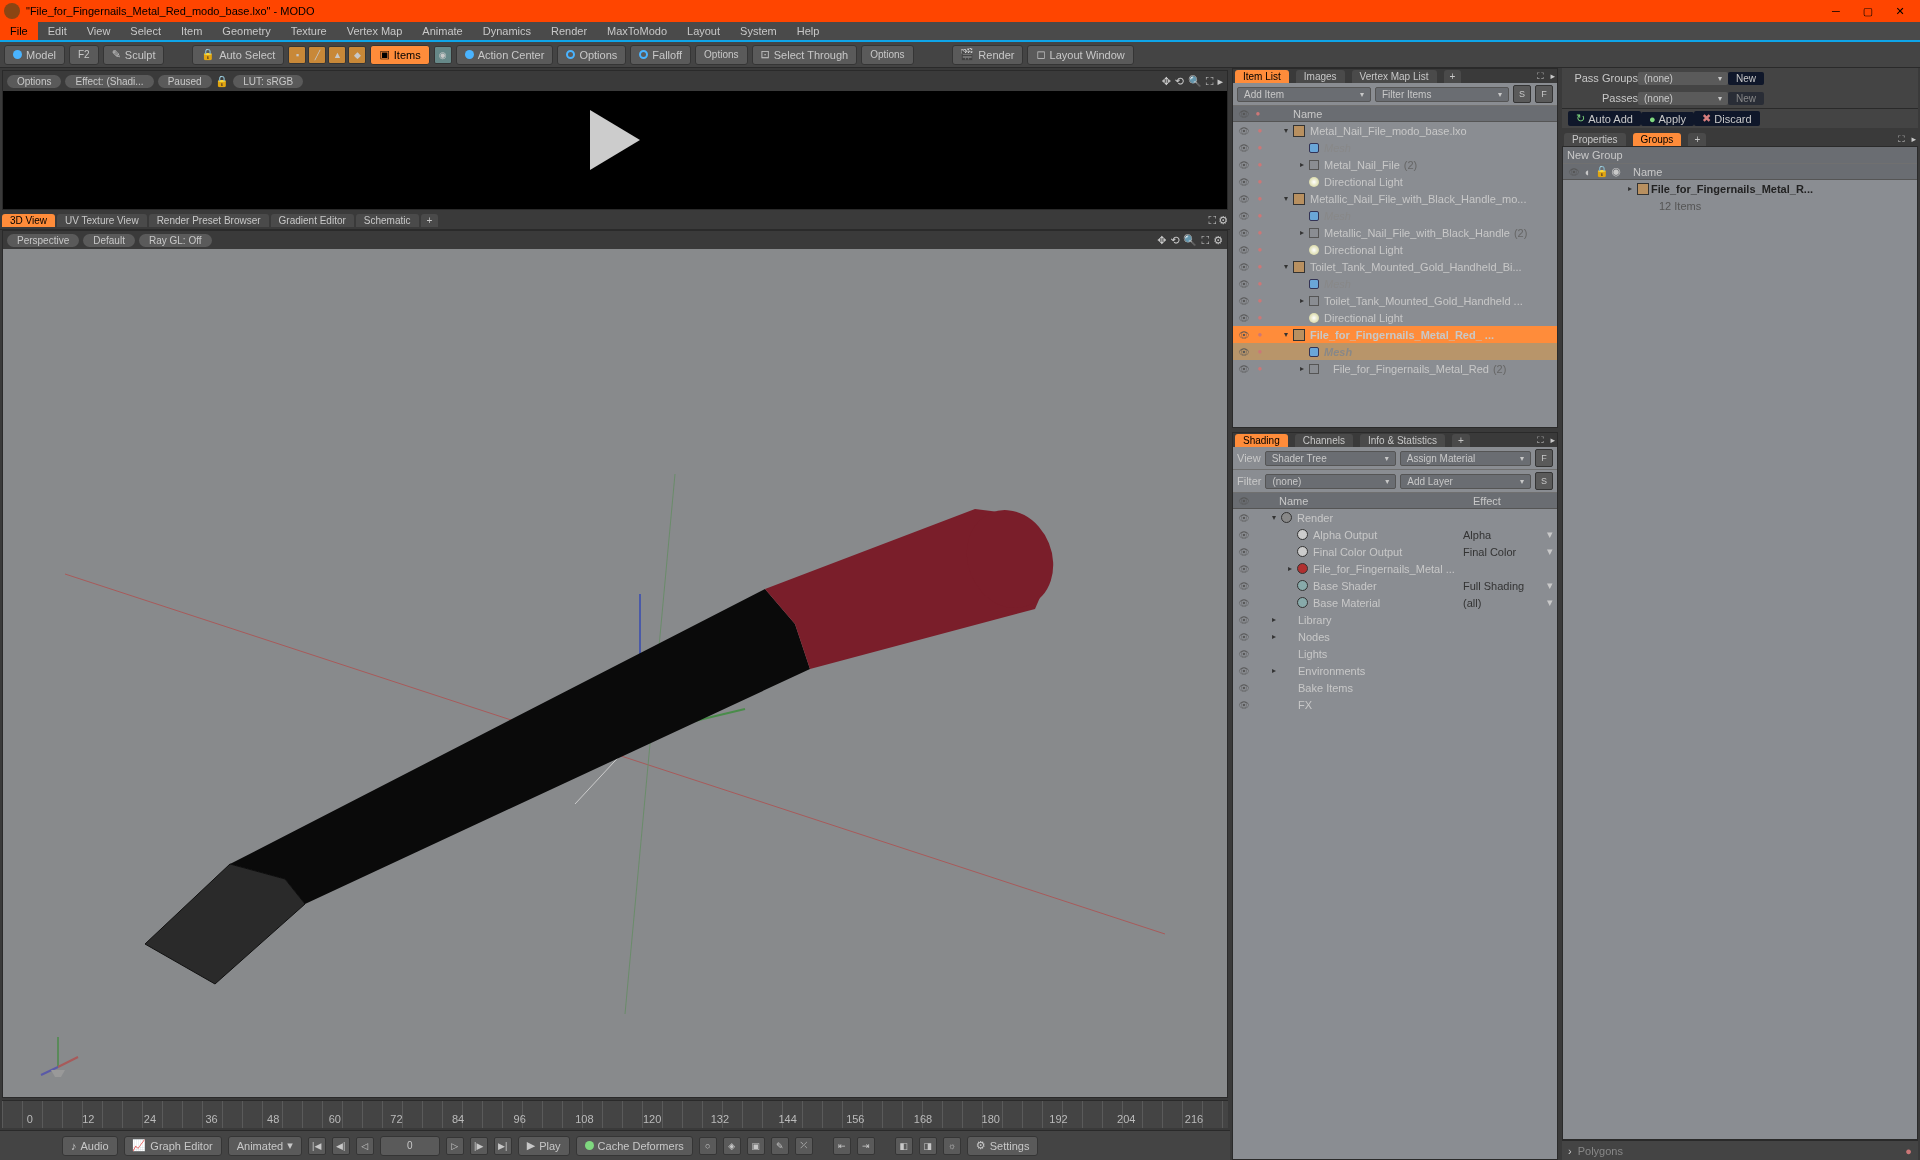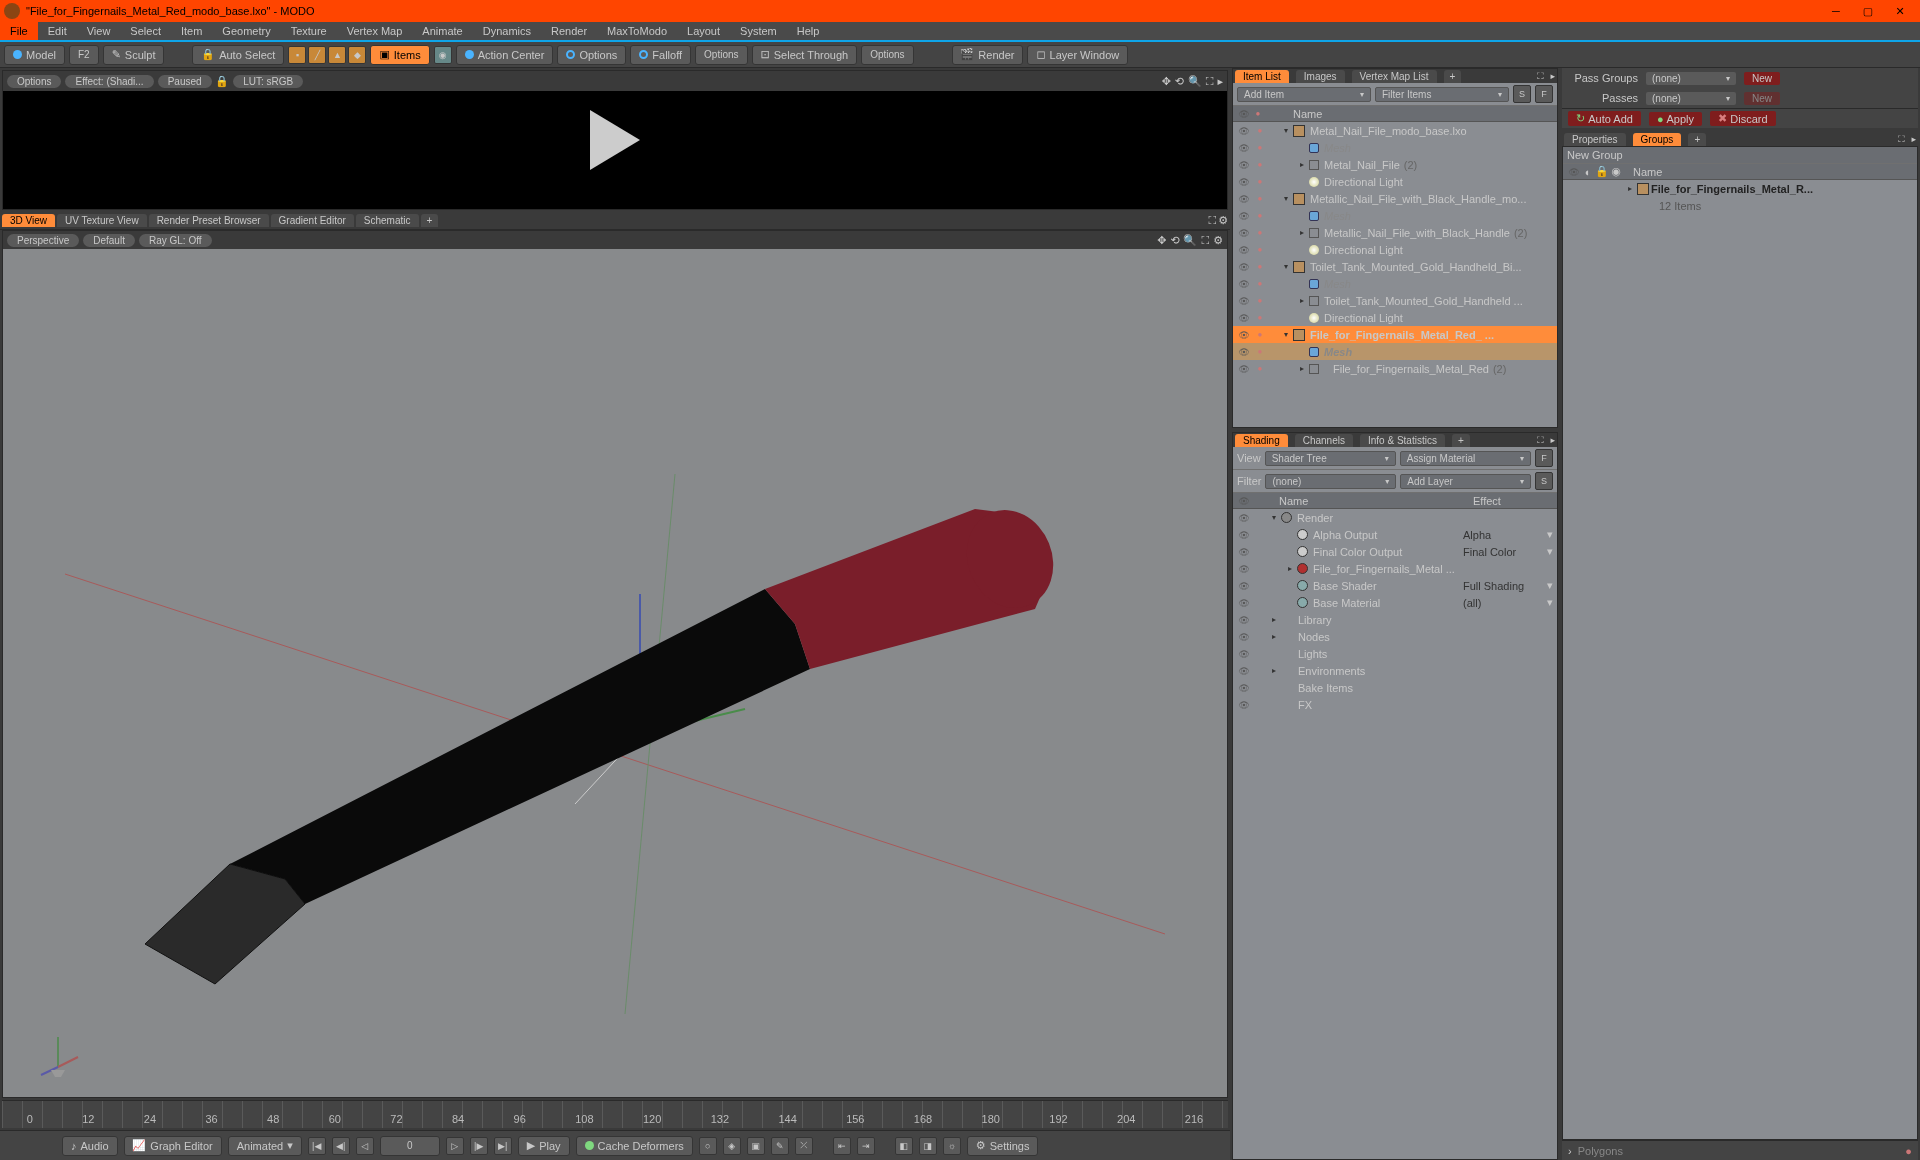--- a/index.html
+++ b/index.html
@@ -63,24 +63,24 @@
 .tree-arrow { width: 10px; display: inline-block; text-align: center; color: #333; font-size: 8px; }
 .tree-eye { width: 14px; text-align: center; font-size: 9px; color: #555; }
 .tree-dot { width: 14px; text-align: center; font-size: 8px; color: #c77; }
 .tree-gap { width: 28px; }
 
 .icon-box { width:12px; height:12px; background:#b89060; border:1px solid #333; display:inline-block; vertical-align:middle;}
 .icon-mesh { width:10px; height:10px; background:#6aa6d8; border-radius:2px; border:1px solid #335; display:inline-block;}
 .icon-light { width:10px; height:10px; background:radial-gradient(circle,#fff,#cc8); border-radius:50%; display:inline-block;}
 .icon-loc { width:10px; height:10px; border:1px solid #555; display:inline-block;}
 
-.passes-row { display:flex; align-items:center; padding:2px 6px; gap:8px; height:20px;}
+.passes-row { display:flex; align-items:center; padding:2px 6px; gap:0; height:20px;}
 .passes-dd { background:#5a5a5a; padding:1px 6px; border-radius:2px; font-size:10px; min-width:90px; display:flex; justify-content:space-between; align-items:center;}
 .passes-dd::after { content:"▾"; font-size:8px;}
-.action-btn { background:#7f1d1d; padding:1px 8px; border-radius:2px; font-size:10px; display:flex; align-items:center; gap:3px;}
+.action-btn { background:#0f172a; padding:1px 8px; border-radius:2px; font-size:10px; display:flex; align-items:center; gap:3px;}
 
 .command-bar { height:20px; background:#444; display:flex; align-items:center; padding:0 6px; gap:6px; margin-top:auto; border-top:1px solid #2a2a2a;}
 
 svg { display:block; }
 .nail-file { position:absolute; left:50%; top:50%; transform:translate(-50%,-50%); }
 </style>
 </head>
 <body>
 
 <div class="titlebar">
@@ -154,21 +154,21 @@
       <span>Select Through</span>
     </div>
   <div class="tb-btn">Options</div>
   <span style="width:30px"></span>
   <div class="tb-btn">
       <span>🎬</span>
       <span>Render</span>
     </div>
   <div class="tb-btn">
       <span>◻</span>
-      <span>Layer Window</span>
+      <span>Layout Window</span>
     </div>
 </div>
 
 <div class="main-area">
 
   <div class="left-col">
     <div class="render-preview">
       <div class="preview-bar">
         <span class="mini-btn">Options</span>
         <span class="mini-btn">Effect: (Shadi...</span>

